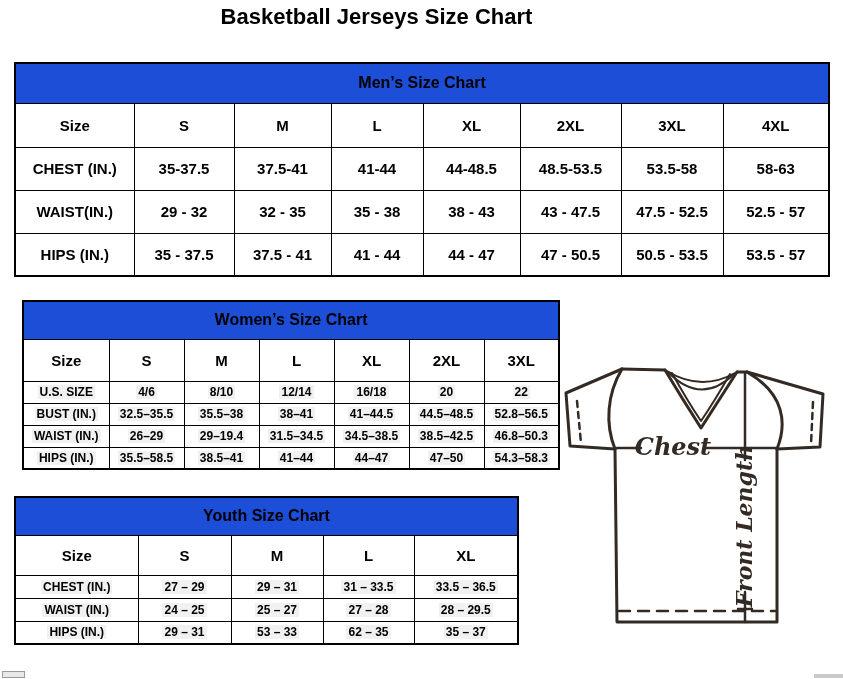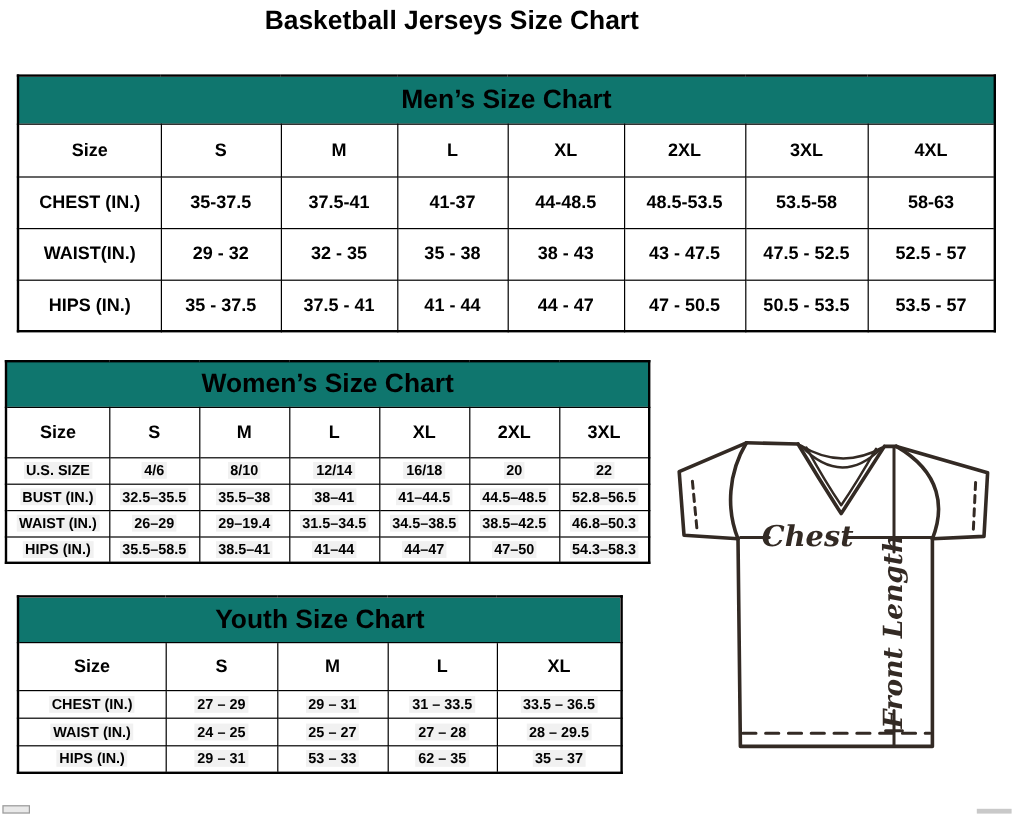--- a/index.html
+++ b/index.html
@@ -24,31 +24,31 @@
   }
   table.sz td{
     border:1px solid #000;
     padding:0;
     vertical-align:middle;
     font-weight:bold;
     overflow:hidden;
     white-space:nowrap;
   }
   tr.band td{
-    background:#0f766e;
-    font-size:22px;
+    background:#1d4ed8;
+    font-size:16px;
   }
   
   .men{left:14px;top:62px;width:814px;}
   .men tr.band{height:40px;}
   .men tr.head{height:44px;}
   .men tr.data{height:43px;}
   .men td{font-size:15px;}
   
-  .women{left:4px;top:300px;width:536px;}
+  .women{left:22px;top:300px;width:536px;}
   .women tr.band{height:38px;}
   .women tr.head{height:42px;}
   .women tr.data{height:22px;}
   .women tr.head td{font-size:15px;}
   .women tr.data td{font-size:12px;margin-top:35px;}
   
   .youth{left:14px;top:496px;width:503px;}
   .youth tr.band{height:38px;}
   .youth tr.head{height:40px;}
   .youth tr.data{height:23px;}
@@ -95,21 +95,21 @@
     <td>L</td>
     <td>XL</td>
     <td>2XL</td>
     <td>3XL</td>
     <td>4XL</td>
   </tr>
   <tr class="data">
     <td>CHEST (IN.)</td>
     <td>35-37.5</td>
     <td>37.5-41</td>
-    <td>41-37</td>
+    <td>41-44</td>
     <td>44-48.5</td>
     <td>48.5-53.5</td>
     <td>53.5-58</td>
     <td>58-63</td>
   </tr>
   <tr class="data">
     <td>WAIST(IN.)</td>
     <td>29 - 32</td>
     <td>32 - 35</td>
     <td>35 - 38</td>

